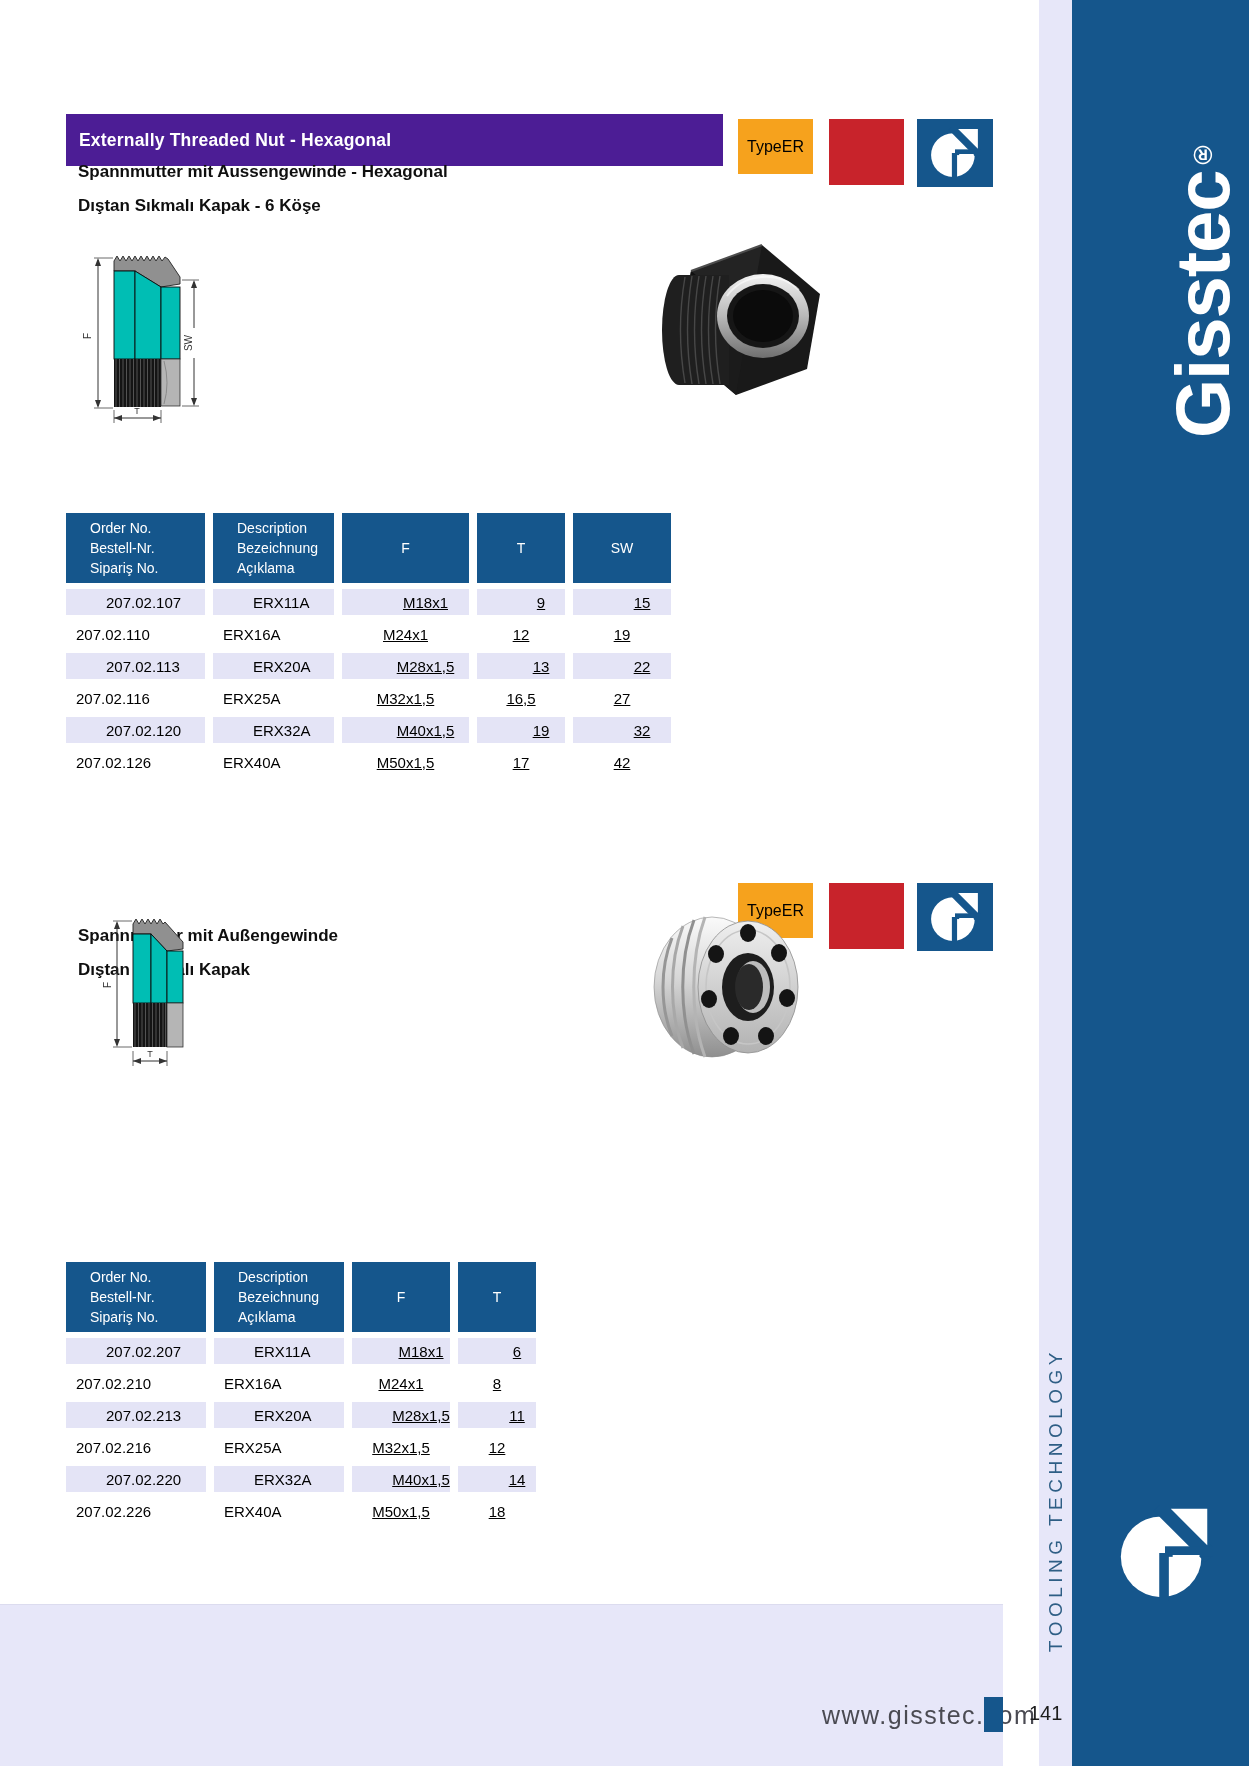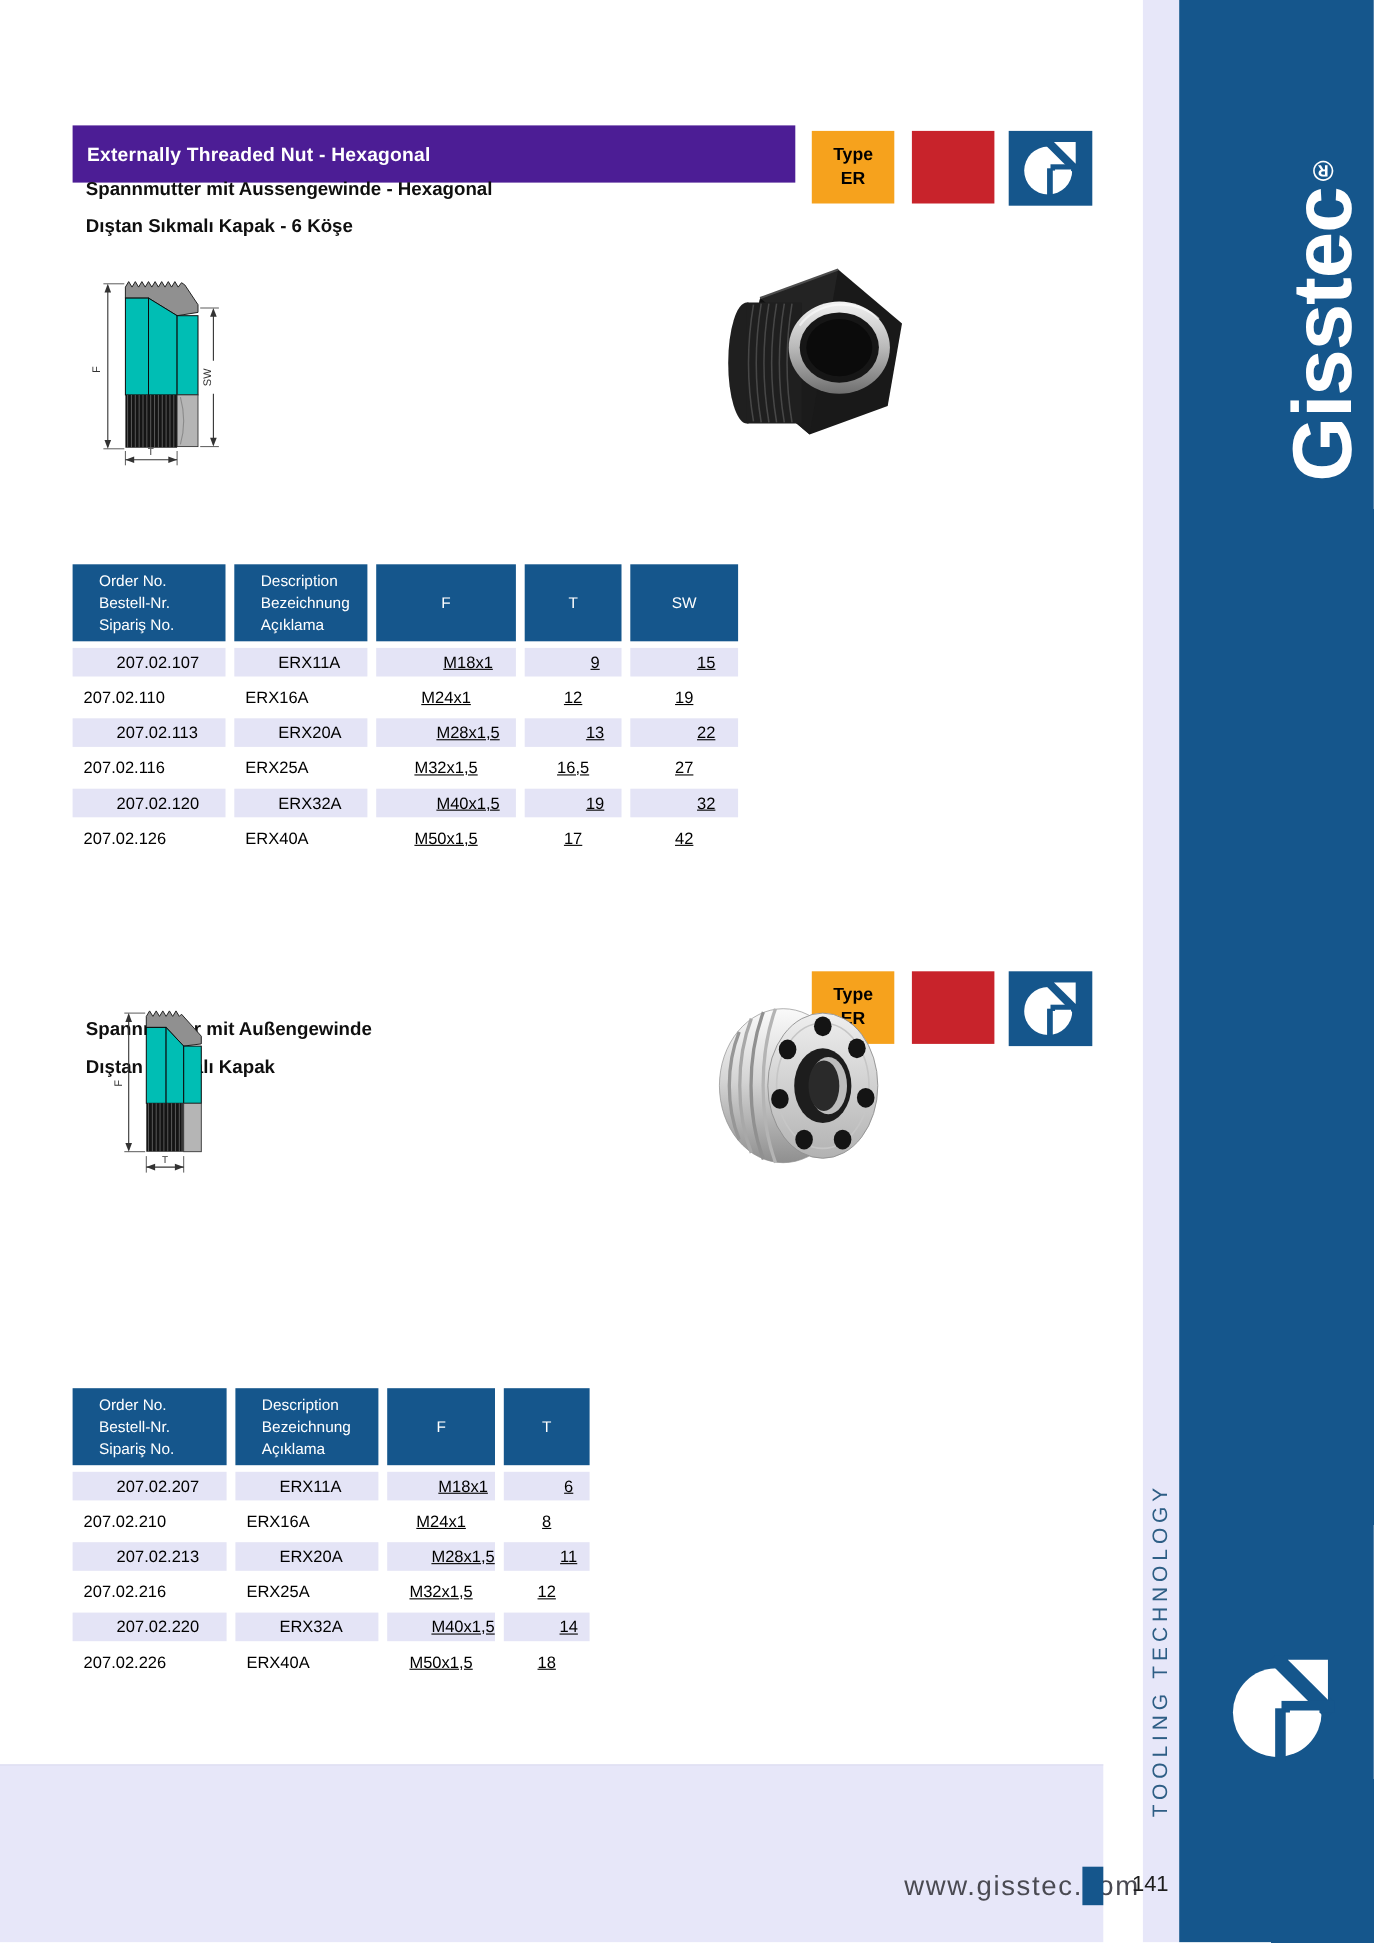--- a/index.html
+++ b/index.html
@@ -22,23 +22,23 @@
   .footer-band{position:absolute;left:0;top:1604px;width:1003px;height:162px;background:#E7E7F9;
                border-top:1px solid #DCDCEF;box-sizing:border-box;}
   .website{position:absolute;left:822px;top:1701px;font-size:25px;letter-spacing:1.5px;color:#4A4A52;}
   .pageno-block{position:absolute;left:984px;top:1697px;width:19px;height:35px;background:#15568C;}
   .pageno{position:absolute;left:1029px;top:1702px;font-size:20px;color:#1d1d1d;}
   
   .sec-bar{position:absolute;left:66px;width:657px;height:52px;background:#4c1d95;color:#fff;
            font-weight:bold;font-size:17.5px;display:flex;align-items:center;padding-left:13px;
            box-sizing:border-box;letter-spacing:.2px;}
   .sub{position:absolute;left:78px;font-weight:bold;font-size:17px;color:#0f0f0f;}
-  .badge{position:absolute;width:75px;height:66px;background:#F6A21D;color:#000;
-         display:flex;flex-direction:column;align-items:center;justify-content:center;
-         font-size:16px;line-height:1.35;font-weight:bold;}
+  .badge{position:absolute;width:75px;height:55px;background:#F6A21D;color:#000;
+         display:flex;align-items:center;justify-content:center;
+         font-size:16px;line-height:1.35;}
   .red-box{position:absolute;width:75px;height:66px;background:#C8232B;}
   .logo-box{position:absolute;width:76px;height:68px;background:#15568C;
             display:flex;align-items:center;justify-content:center;}
   .logo-box svg{width:52px;height:52px;}
   
   .dtable{position:absolute;display:grid;column-gap:8px;row-gap:6px;}
   .t0{left:66px;top:513px;grid-template-columns:139px 121px 127px 88px 98px;
       grid-template-rows:70px;grid-auto-rows:26px;}
   .t1{left:66px;top:1262px;grid-template-columns:140px 130px 98px 78px;
       grid-template-rows:70px;grid-auto-rows:26px;}

